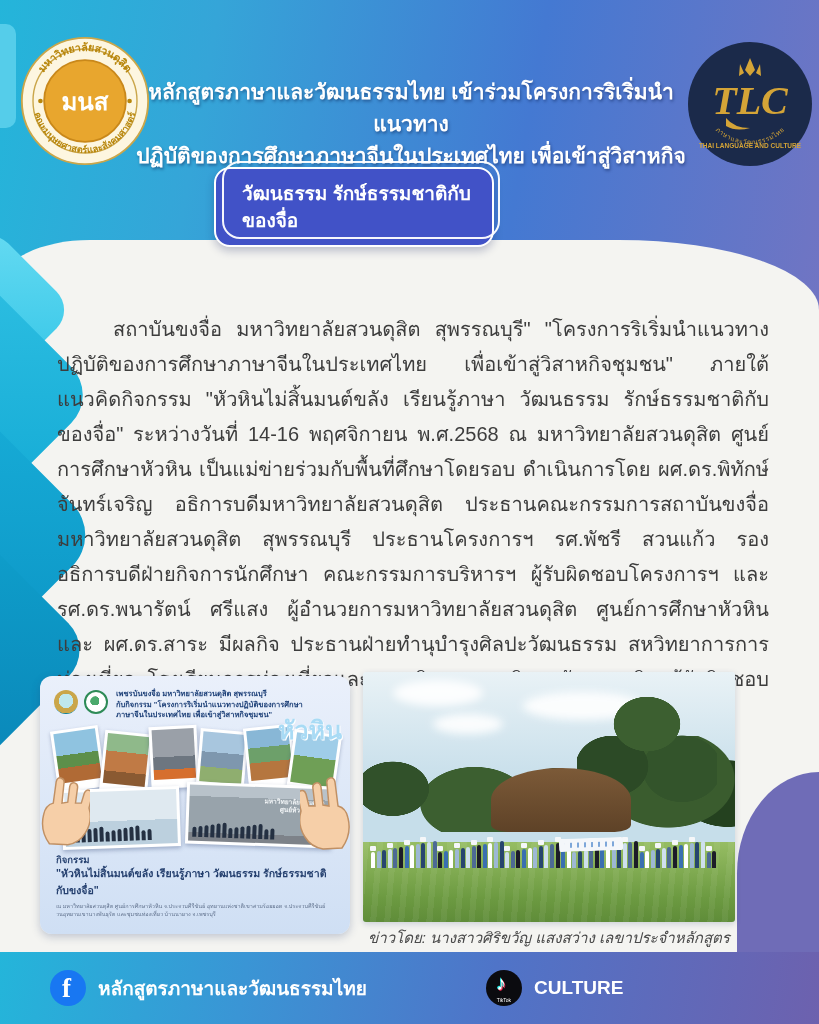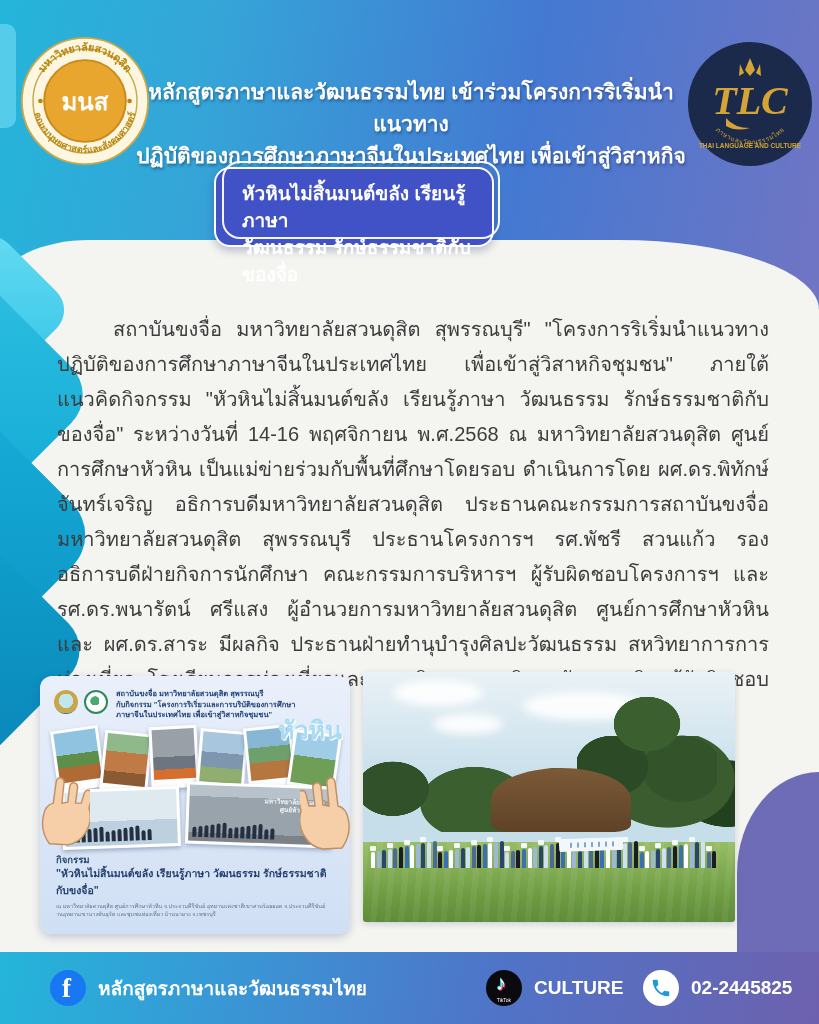--- a/index.html
+++ b/index.html
@@ -178,32 +178,31 @@
     </text>
     <text x="64" y="108" font-size="6.5" font-weight="bold" fill="#d4a437" text-anchor="middle">THAI LANGUAGE AND CULTURE</text>
   </svg>
 
   <div class="head-title">
     <div>หลักสูตรภาษาและวัฒนธรรมไทย เข้าร่วมโครงการริเริ่มนำแนวทาง</div>
     <div>ปฏิบัติของการศึกษาภาษาจีนในประเทศไทย เพื่อเข้าสู่วิสาหกิจชุมชน</div>
   </div>
 
   <div class="badge">
-    <div>หัวหินไม่สิ้นมนต์ขลัง เรียนรู้ภาษา</div>
     <div>วัฒนธรรม รักษ์ธรรมชาติกับของจื่อ</div>
   </div>
 
   <p class="article">สถาบันขงจื่อ มหาวิทยาลัยสวนดุสิต สุพรรณบุรี" "โครงการริเริ่มนำแนวทางปฏิบัติของการศึกษาภาษาจีนในประเทศไทย เพื่อเข้าสู่วิสาหกิจชุมชน" ภายใต้แนวคิดกิจกรรม "หัวหินไม่สิ้นมนต์ขลัง เรียนรู้ภาษา วัฒนธรรม รักษ์ธรรมชาติกับของจื่อ" ระหว่างวันที่ 14-16 พฤศจิกายน พ.ศ.2568 ณ มหาวิทยาลัยสวนดุสิต ศูนย์การศึกษาหัวหิน เป็นแม่ข่ายร่วมกับพื้นที่ศึกษาโดยรอบ ดำเนินการโดย ผศ.ดร.พิทักษ์ จันทร์เจริญ อธิการบดีมหาวิทยาลัยสวนดุสิต ประธานคณะกรรมการสถาบันขงจื่อ มหาวิทยาลัยสวนดุสิต สุพรรณบุรี ประธานโครงการฯ รศ.พัชรี สวนแก้ว รองอธิการบดีฝ่ายกิจการนักศึกษา คณะกรรมการบริหารฯ ผู้รับผิดชอบโครงการฯ และ รศ.ดร.พนารัตน์ ศรีแสง ผู้อำนวยการมหาวิทยาลัยสวนดุสิต ศูนย์การศึกษาหัวหิน และ ผศ.ดร.สาระ มีผลกิจ ประธานฝ่ายทำนุบำรุงศิลปะวัฒนธรรม สหวิทยาการการท่องเที่ยว โรงเรียนการท่องเที่ยวและการบริการ มหาวิทยาลัยสวนดุสิต ผู้รับผิดชอบและประสานงานโครงการฯ</p>
 
   <div class="poster">
     <div class="p-logo one"></div>
     <div class="p-logo two"></div>
     <div class="p-head">
-      <div>สถาบันขงจื่อ มหาวิทยาลัยสวนดุสิต สุพรรณบุรี</div>
-      <div>กับกิจกรรม "โครงการริเริ่ยวและการบริบัติของการศึกษา</div>
+      <div>เพชรบันขงจื่อ มหาวิทยาลัยสวนดุสิต สุพรรณบุรี</div>
+      <div>กับกิจกรรม "โครงการริเริ่มนำแนวทางปฏิบัติของการศึกษา</div>
       <div>ภาษาจีนในประเทศไทย เพื่อเข้าสู่วิสาหกิจชุมชน"</div>
     </div>
     <div class="p-watermark">หัวหิน</div>
 
     <div id="collage">
         <div class="polaroid" style="left: 14px; top: 52px; transform: rotate(-8deg);">
           <div class="scene sc0"></div>
         </div>
         <div class="polaroid" style="left: 62px; top: 56px; transform: rotate(6deg);">
           <div class="scene sc1"></div>
@@ -392,38 +391,31 @@
         <div class="person" style="height: 27px; background: rgb(207, 224, 238);"></div>
         <div class="person" style="height: 16px; background: rgb(77, 106, 148);">
           <span class="sign"></span>
         </div>
         <div class="person" style="height: 17px; background: rgb(28, 28, 40);"></div>
       </div>
     <div class="banner"></div>
     <div class="grass"></div>
   </div>
 
+  <div class="caption">ข่าวโดย: นางสาวศิริขวัญ แสงสว่าง เลขาประจำหลักสูตร</div>
 
   <div class="footer">
     <div class="f-item" style="left:50px;">
       <div class="ic ic-fb">
           <span>f</span>
         </div>
       <span class="f-label">หลักสูตรภาษาและวัฒนธรรมไทย</span>
     </div>
     <div class="f-item" style="left:486px;">
       <div class="ic ic-tt">
         <span class="note">♪</span>
         <span class="tt-word">TikTok</span>
       </div>
       <span class="f-label">CULTURE</span>
     </div>
-    <div class="f-item" style="left:643px;">
-      <div class="ic ic-ph">
-        <svg width="22" height="22" viewBox="0 0 24 24">
-            <path fill="#1f9ad8" d="M6.6 10.8c1.5 2.9 3.7 5.1 6.6 6.6l2.2-2.2c.3-.3.7-.4 1-.2 1.1.4 2.3.6 3.6.6.6 0 1 .4 1 1V20c0 .6-.4 1-1 1C10.6 21 3 13.4 3 4c0-.6.4-1 1-1h3.5c.6 0 1 .4 1 1 0 1.2.2 2.4.6 3.6.1.3 0 .7-.2 1l-2.3 2.2z"></path>
-          </svg>
-      </div>
-      <span class="f-label">02-2445825</span>
-    </div>
   </div>
 
 </div>
 
 </body></html>

